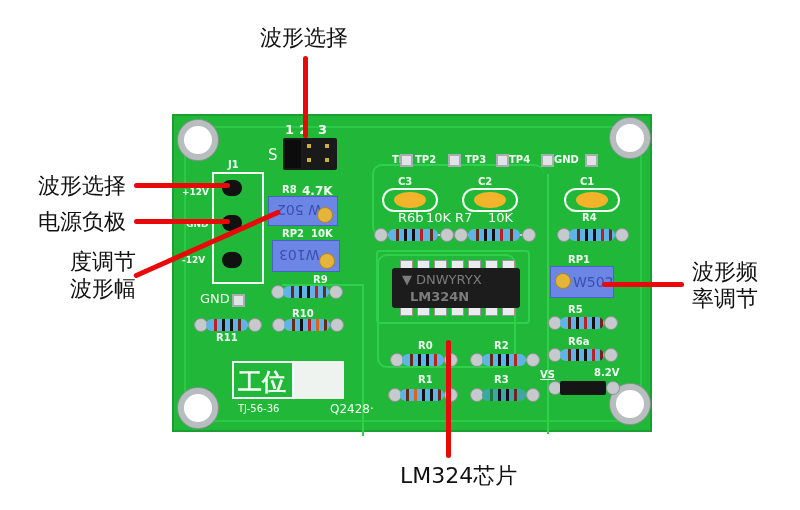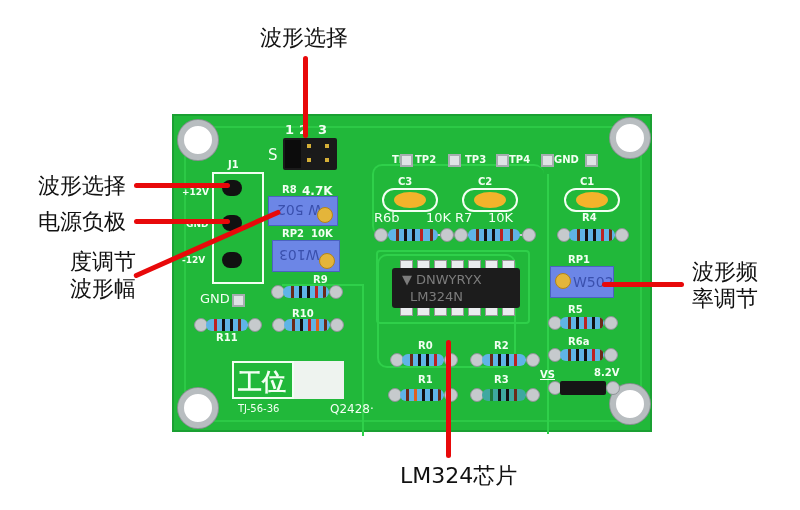--- a/index.html
+++ b/index.html
@@ -82,21 +82,21 @@
     </div>
   <div class="silk" style="left:306px;top:62px;font-size:10px;">C2</div>
   <div class="cap" style="left:290px;top:74px;">
       <div class="disc"></div>
     </div>
   <div class="silk" style="left:408px;top:62px;font-size:10px;">C1</div>
   <div class="cap" style="left:392px;top:74px;">
       <div class="disc"></div>
     </div>
 
-  <div class="silk" style="left:202px;top:96px;font-size:13px;font-weight:normal;">R6b</div>
+  <div class="silk" style="left:202px;top:96px;font-size:13px;font-weight:normal;padding-left:24px;">R6b</div>
   <div class="silk" style="left:254px;top:96px;font-size:13px;font-weight:normal;">10K</div>
   <div class="resistor" style="left:202px;top:115px;width:80px;">
     <div class="lead"></div>
       <div class="pad" style="left:0;"></div>
       <div class="pad" style="right:0;"></div>
     <div class="body" style="left:14px;width:50px;">
         <div class="band" style="left:8px;background:#6b2a18;"></div>
         <div class="band" style="left:16px;background:#111;"></div>
         <div class="band" style="left:24px;background:#111;"></div>
         <div class="band" style="left:32px;background:#b22;"></div>
@@ -196,21 +196,21 @@
   <div class="pin" style="left:228px;top:193px;"></div>
     <div class="pin" style="left:245px;top:193px;"></div>
     <div class="pin" style="left:262px;top:193px;"></div>
     <div class="pin" style="left:279px;top:193px;"></div>
     <div class="pin" style="left:296px;top:193px;"></div>
     <div class="pin" style="left:313px;top:193px;"></div>
     <div class="pin" style="left:330px;top:193px;"></div>
   <div class="ic" style="left:220px;top:154px;width:128px;height:40px;">
     <span class="abs" style="left:10px;top:4px;">▼</span>
     <span class="abs" style="left:24px;top:4px;">DNWYRYX</span>
-    <span class="abs" style="left:18px;top:21px;">LM324N</span>
+    <span class="abs" style="left:18px;top:21px;font-weight:bold;">LM324N</span>
   </div>
 
   <div class="silk" style="left:396px;top:140px;font-size:10px;">RP1</div>
   <div class="pot" style="left:378px;top:152px;width:62px;height:30px;">
     <div class="screw" style="left:4px;top:6px;"></div>
     <span class="abs" style="left:22px;top:7px;">W502</span>
   </div>
 
   <div class="silk" style="left:396px;top:190px;font-size:10px;">R5</div>
   <div class="resistor" style="left:376px;top:203px;width:70px;">

